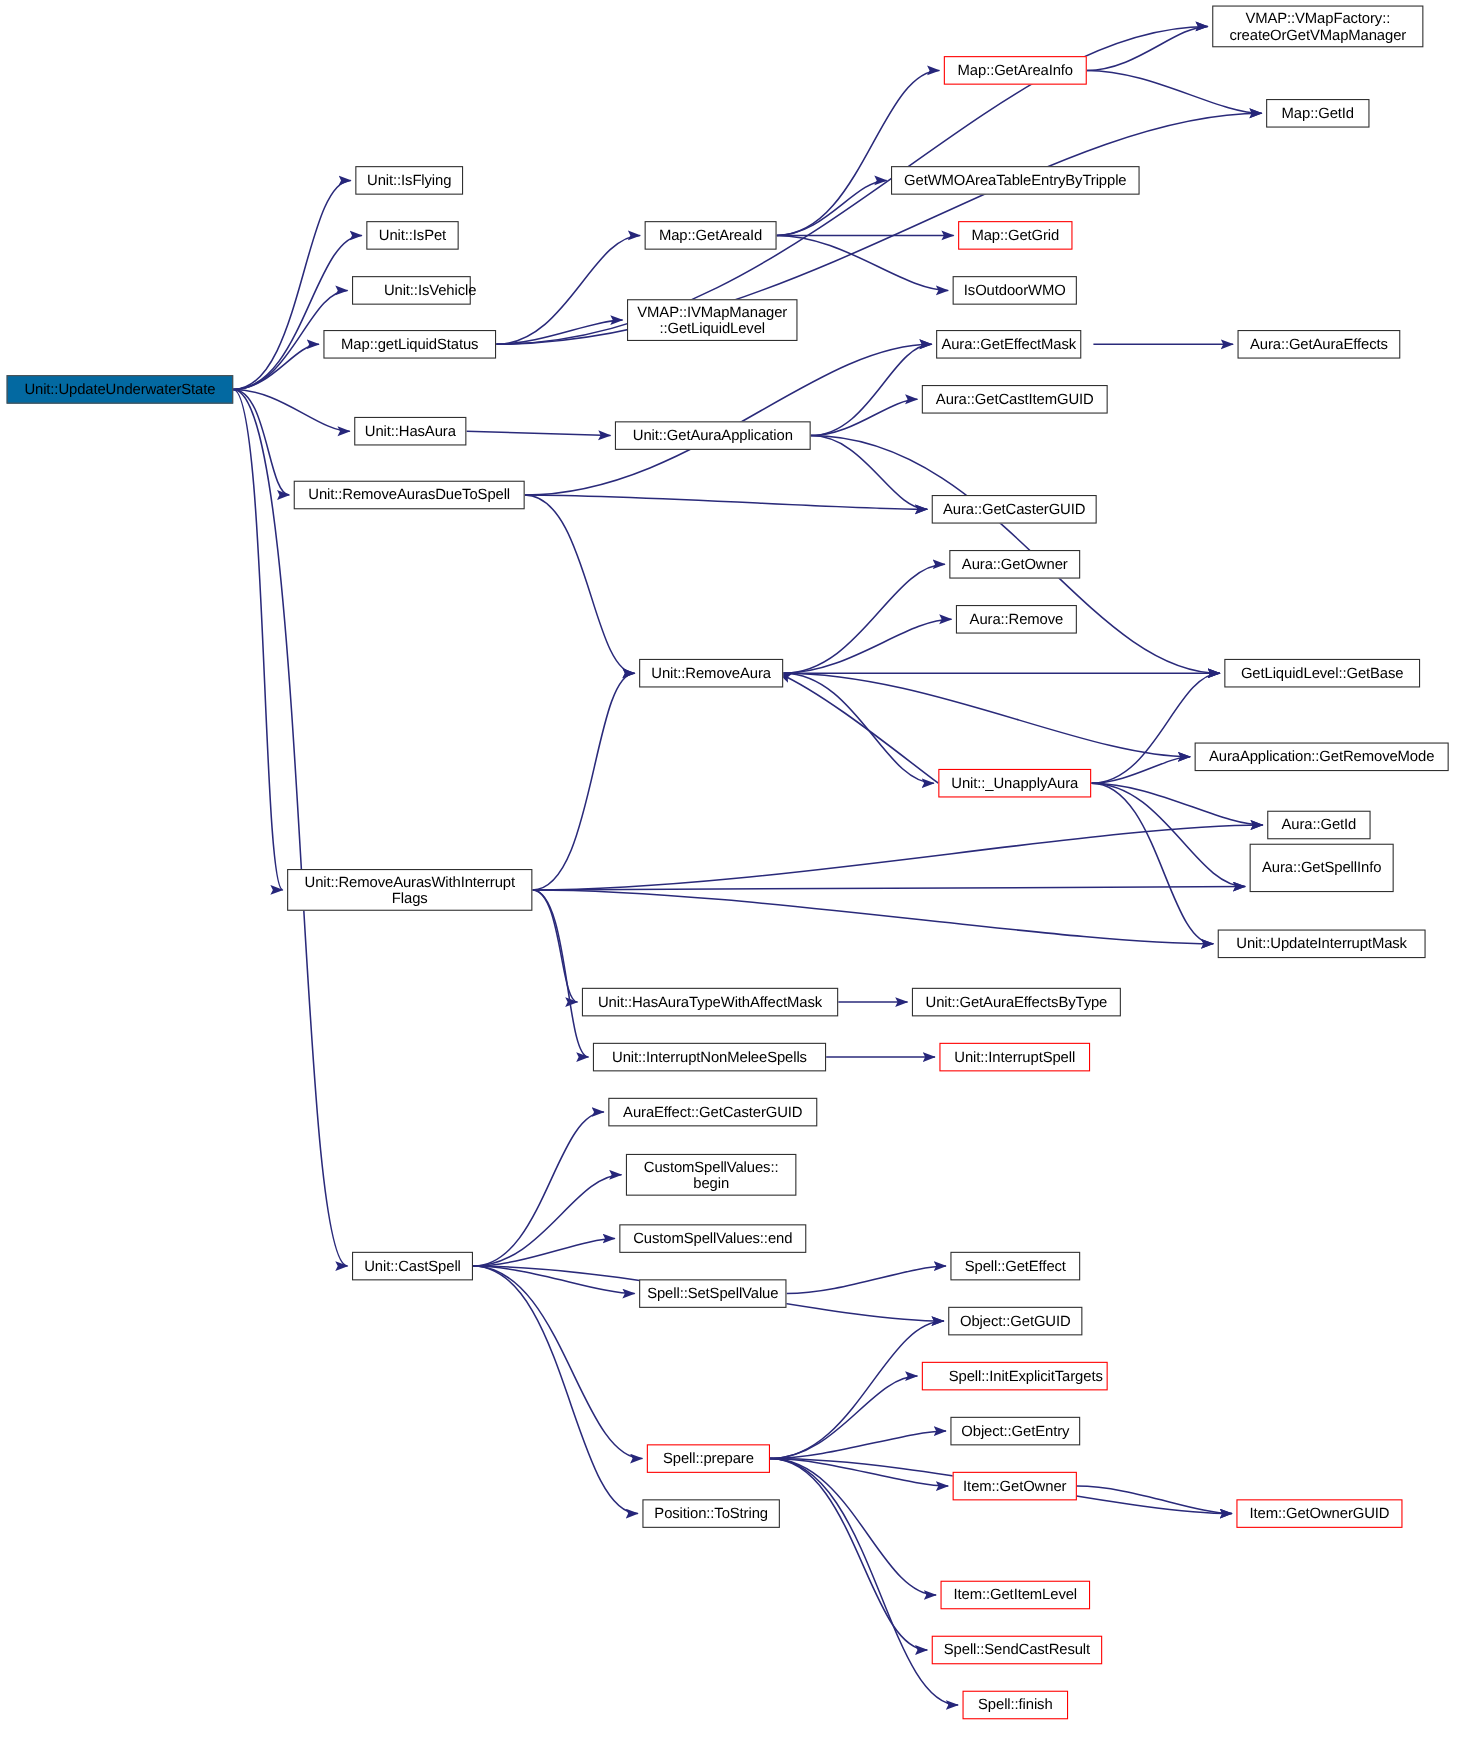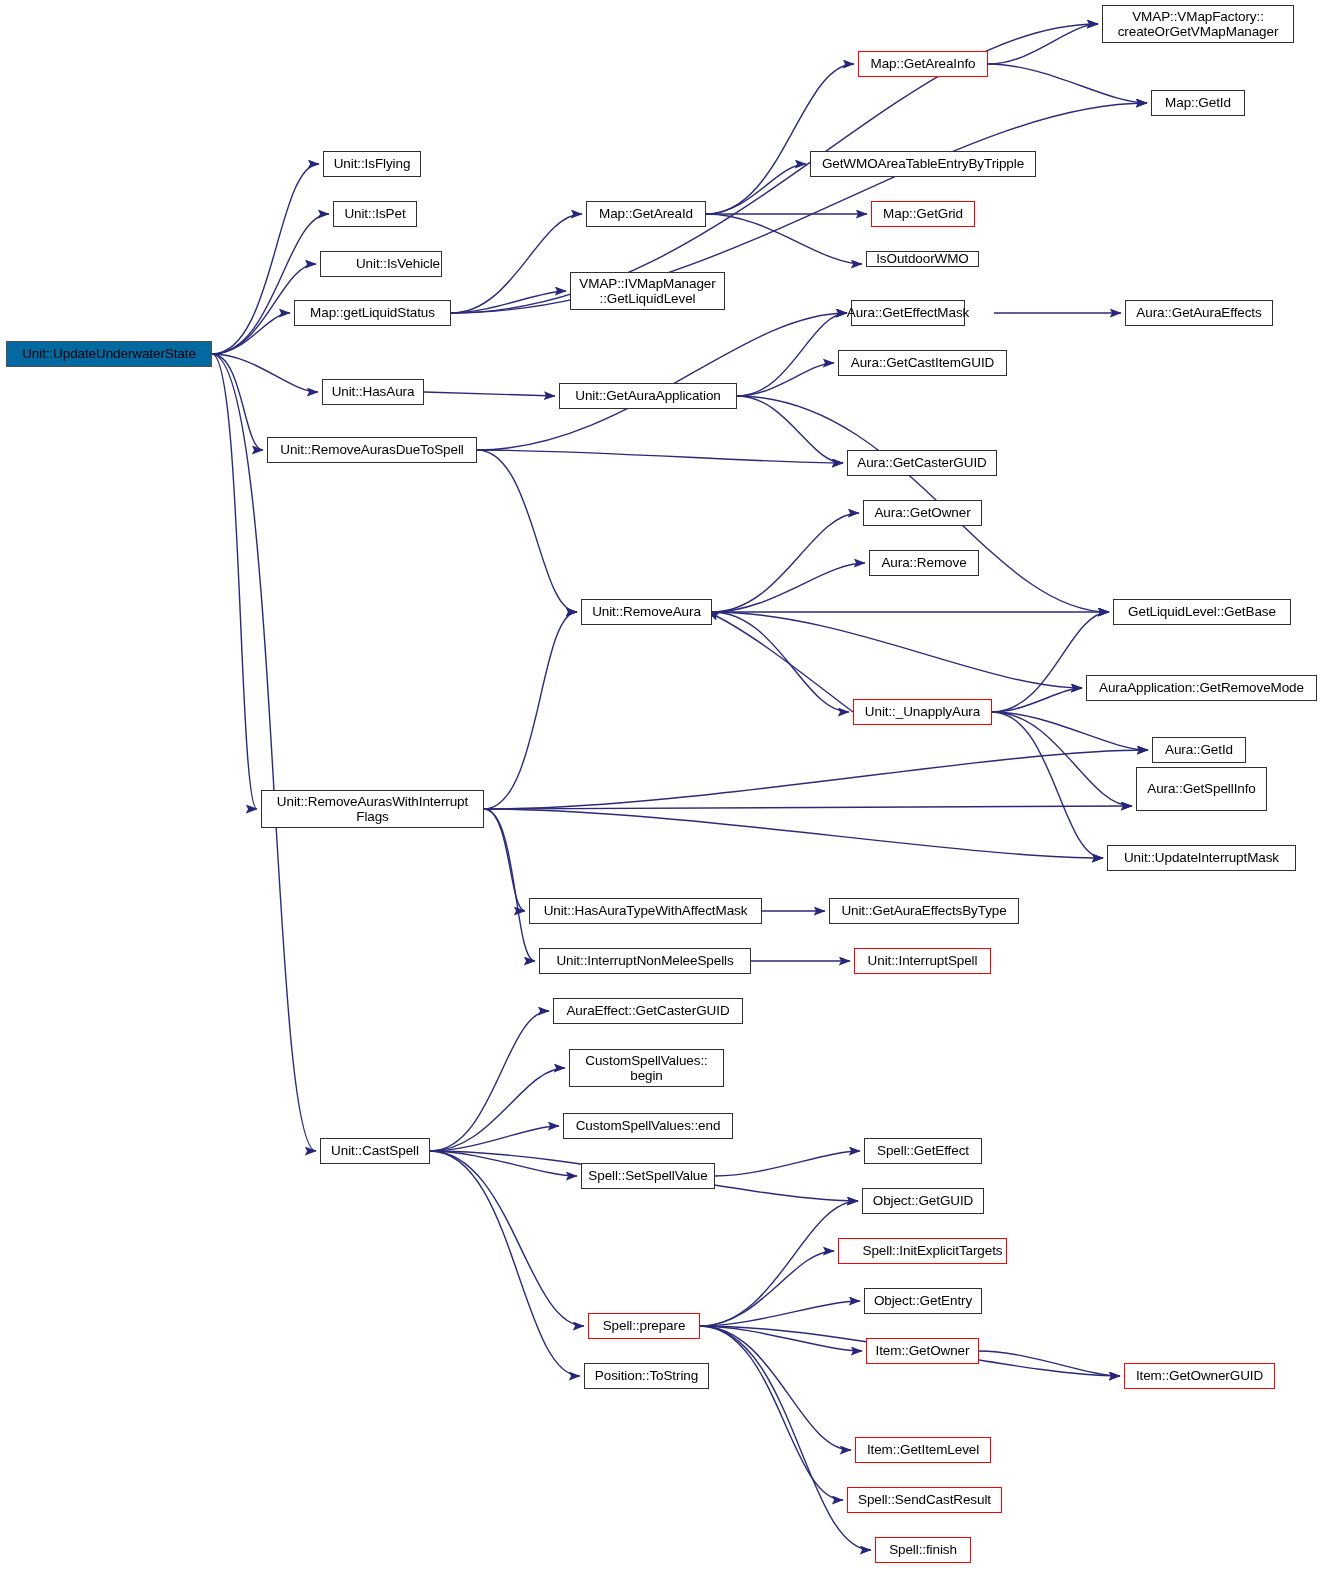--- a/index.html
+++ b/index.html
@@ -121,38 +121,38 @@
         <path d="M700,1326 C774.4,1326 799.2,1450 851,1450" marker-end="url(#arrow)"></path>
         <path d="M700,1326 C777.0170093457943,1326 789.2372429906542,1500 843,1500" marker-end="url(#arrow)"></path>
         <path d="M700,1326 C793.2105263157895,1326 805.0921052631579,1550 871,1550" marker-end="url(#arrow)"></path>
         <path d="M979,1351 C1029.195588235294,1351 1086.3533088235295,1376 1120,1376" marker-end="url(#arrow)"></path>
       </g>
   </svg>
   <div id="node-layer">
       <div class="node root" style="left: 6px; top: 341px; width: 206px; height: 26px;">Unit::UpdateUnderwaterState</div>
       <div class="node" style="left: 323px; top: 151px; width: 98px; height: 26px;">Unit::IsFlying</div>
       <div class="node" style="left: 333px; top: 201px; width: 84px; height: 26px;">Unit::IsPet</div>
-      <div class="node" style="left: 320px; top: 251px; width: 122px; height: 26px; padding-left: 34px;">Unit::IsVehicle</div>
+      <div class="node" style="left: 320px; top: 251px; width: 108px; height: 26px; padding-left: 34px;">Unit::IsVehicle</div>
       <div class="node" style="left: 294px; top: 300px; width: 157px; height: 26px;">Map::getLiquidStatus</div>
       <div class="node" style="left: 322px; top: 379px; width: 102px; height: 26px;">Unit::HasAura</div>
       <div class="node" style="left: 267px; top: 437px; width: 210px; height: 26px;">Unit::RemoveAurasDueToSpell</div>
       <div class="node" style="left: 261px; top: 790px; width: 223px; height: 38px;">Unit::RemoveAurasWithInterrupt
 Flags</div>
       <div class="node" style="left: 320px; top: 1138px; width: 110px; height: 26px;">Unit::CastSpell</div>
       <div class="node" style="left: 1102px; top: 5px; width: 192px; height: 38px;">VMAP::VMapFactory::
 createOrGetVMapManager</div>
       <div class="node red" style="left: 858px; top: 51px; width: 130px; height: 26px;">Map::GetAreaInfo</div>
       <div class="node" style="left: 1151px; top: 90px; width: 94px; height: 26px;">Map::GetId</div>
       <div class="node" style="left: 810px; top: 151px; width: 226px; height: 26px;">GetWMOAreaTableEntryByTripple</div>
       <div class="node" style="left: 586px; top: 201px; width: 120px; height: 26px;">Map::GetAreaId</div>
       <div class="node red" style="left: 871px; top: 201px; width: 104px; height: 26px;">Map::GetGrid</div>
-      <div class="node" style="left: 866px; top: 251px; width: 113px; height: 16px;">IsOutdoorWMO</div>
+      <div class="node" style="left: 866px; top: 251px; width: 113px; height: 26px;">IsOutdoorWMO</div>
       <div class="node" style="left: 570px; top: 272px; width: 155px; height: 38px;">VMAP::IVMapManager
 ::GetLiquidLevel</div>
-      <div class="node" style="left: 851px; top: 300px; width: 114px; height: 26px;">Aura::GetEffectMask</div>
+      <div class="node" style="left: 851px; top: 300px; width: 132px; height: 26px;">Aura::GetEffectMask</div>
       <div class="node" style="left: 1125px; top: 300px; width: 148px; height: 26px;">Aura::GetAuraEffects</div>
       <div class="node" style="left: 838px; top: 350px; width: 169px; height: 26px;">Aura::GetCastItemGUID</div>
       <div class="node" style="left: 559px; top: 383px; width: 178px; height: 26px;">Unit::GetAuraApplication</div>
       <div class="node" style="left: 847px; top: 450px; width: 150px; height: 26px;">Aura::GetCasterGUID</div>
       <div class="node" style="left: 863px; top: 500px; width: 119px; height: 26px;">Aura::GetOwner</div>
       <div class="node" style="left: 869px; top: 550px; width: 110px; height: 26px;">Aura::Remove</div>
       <div class="node" style="left: 581px; top: 599px; width: 131px; height: 26px;">Unit::RemoveAura</div>
       <div class="node" style="left: 1113px; top: 599px; width: 178px; height: 26px;">GetLiquidLevel::GetBase</div>
       <div class="node" style="left: 1086px; top: 675px; width: 231px; height: 26px;">AuraApplication::GetRemoveMode</div>
       <div class="node red" style="left: 853px; top: 699px; width: 139px; height: 26px;">Unit::_UnapplyAura</div>

